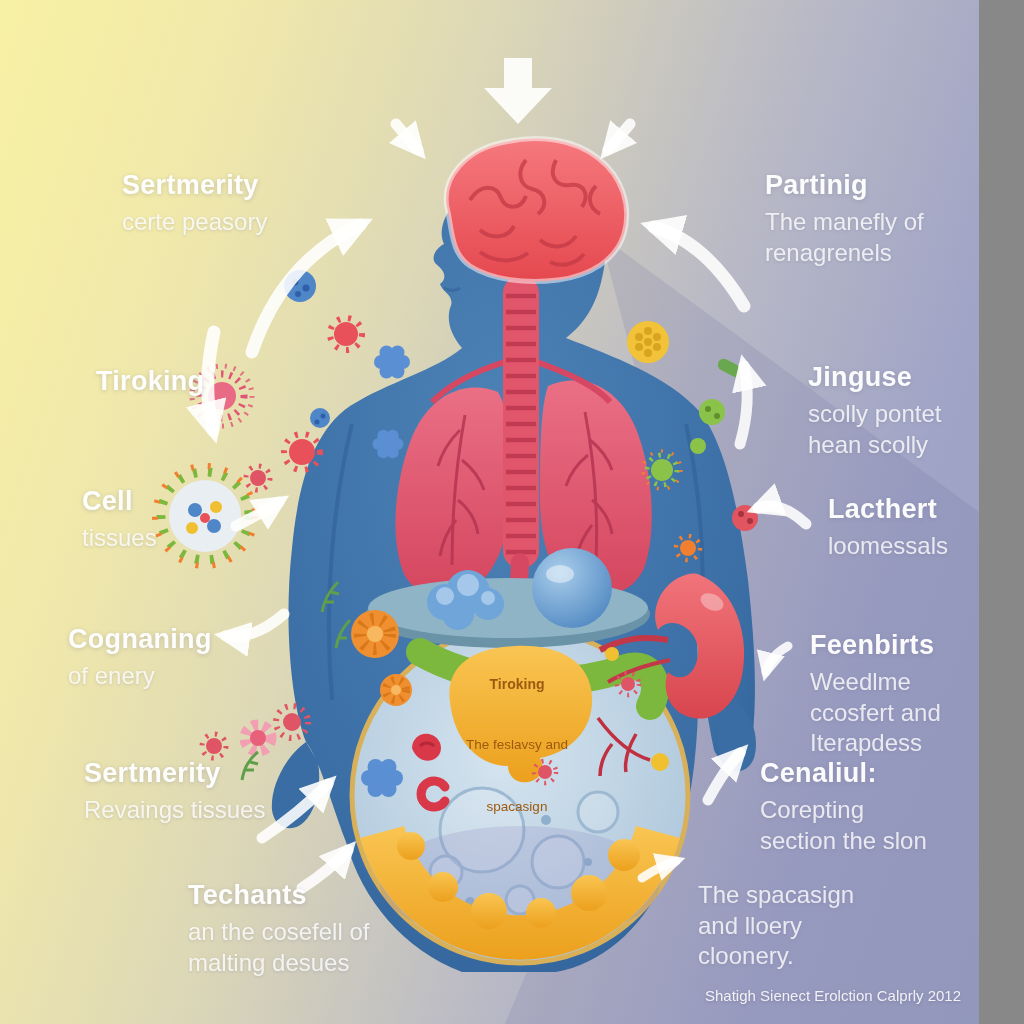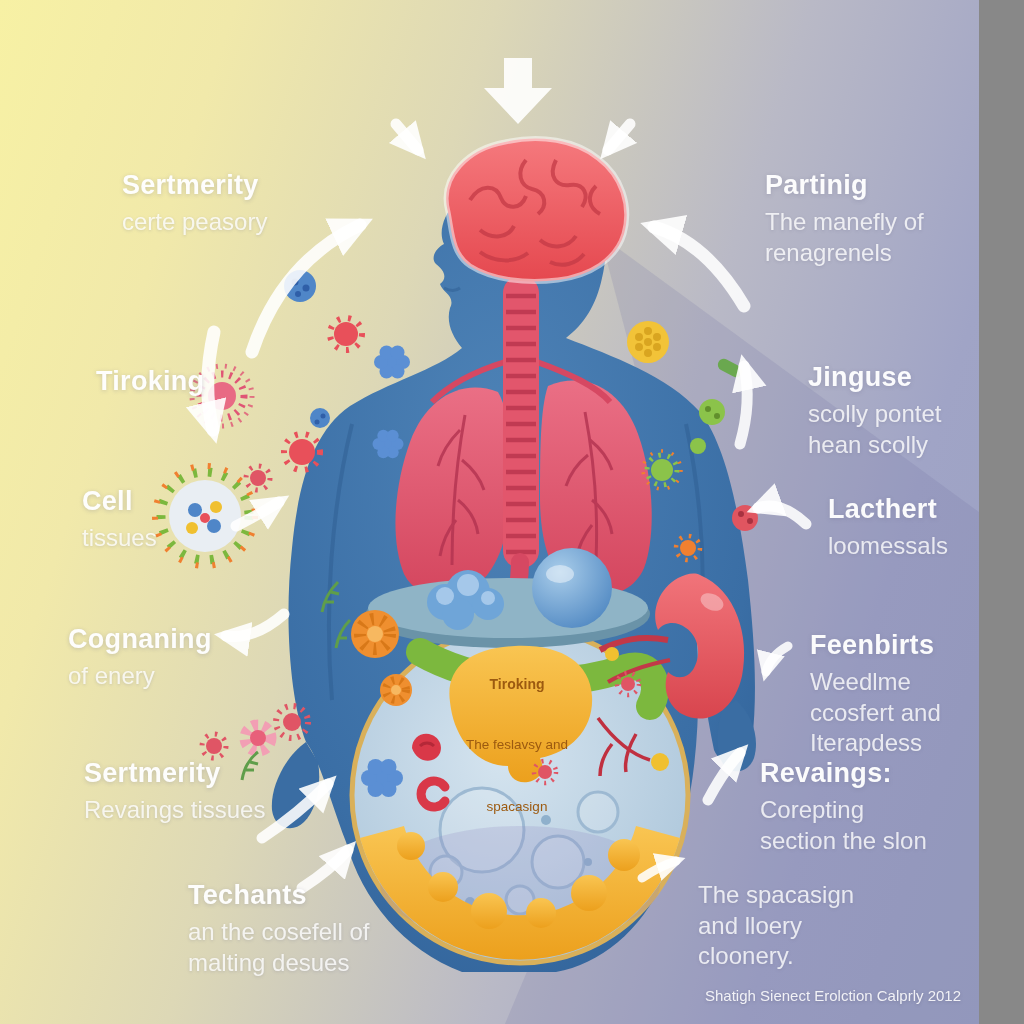--- a/index.html
+++ b/index.html
@@ -432,21 +432,21 @@
   </div>
   <div class="label" style="left:810px;top:630px;width:160px">
     <div class="t">Feenbirts</div>
     <div class="s">Weedlme ccosfert and Iterapdess</div>
   </div>
   <div class="label" style="left:84px;top:758px;width:200px">
     <div class="t">Sertmerity</div>
     <div class="s">Revaings tissues</div>
   </div>
   <div class="label" style="left:760px;top:758px;width:180px">
-    <div class="t">Revaings:</div>
+    <div class="t">Cenaliul:</div>
     <div class="s">Corepting section the slon</div>
   </div>
   <div class="label" style="left:188px;top:880px;width:185px">
     <div class="t">Techants</div>
     <div class="s">an the cosefell of malting desues</div>
   </div>
   <div class="label" style="left:698px;top:874px;width:195px">
     <div class="s">The spacasign and lloery cloonery.</div>
   </div>
 

